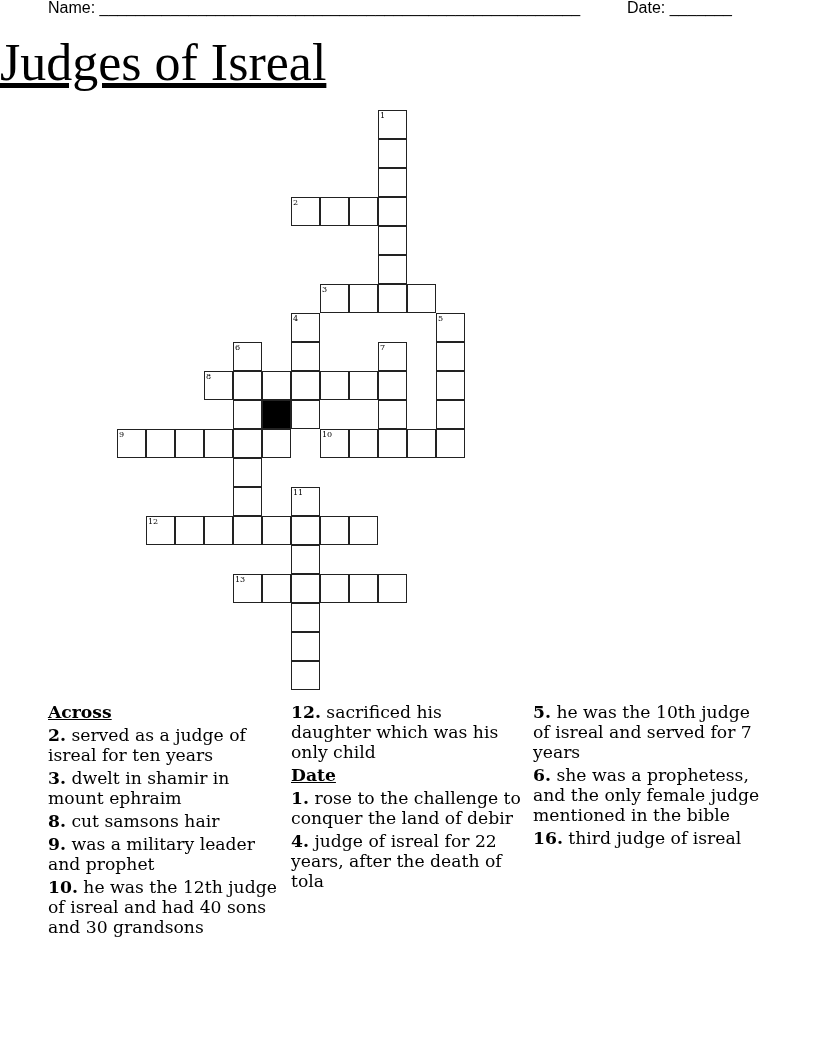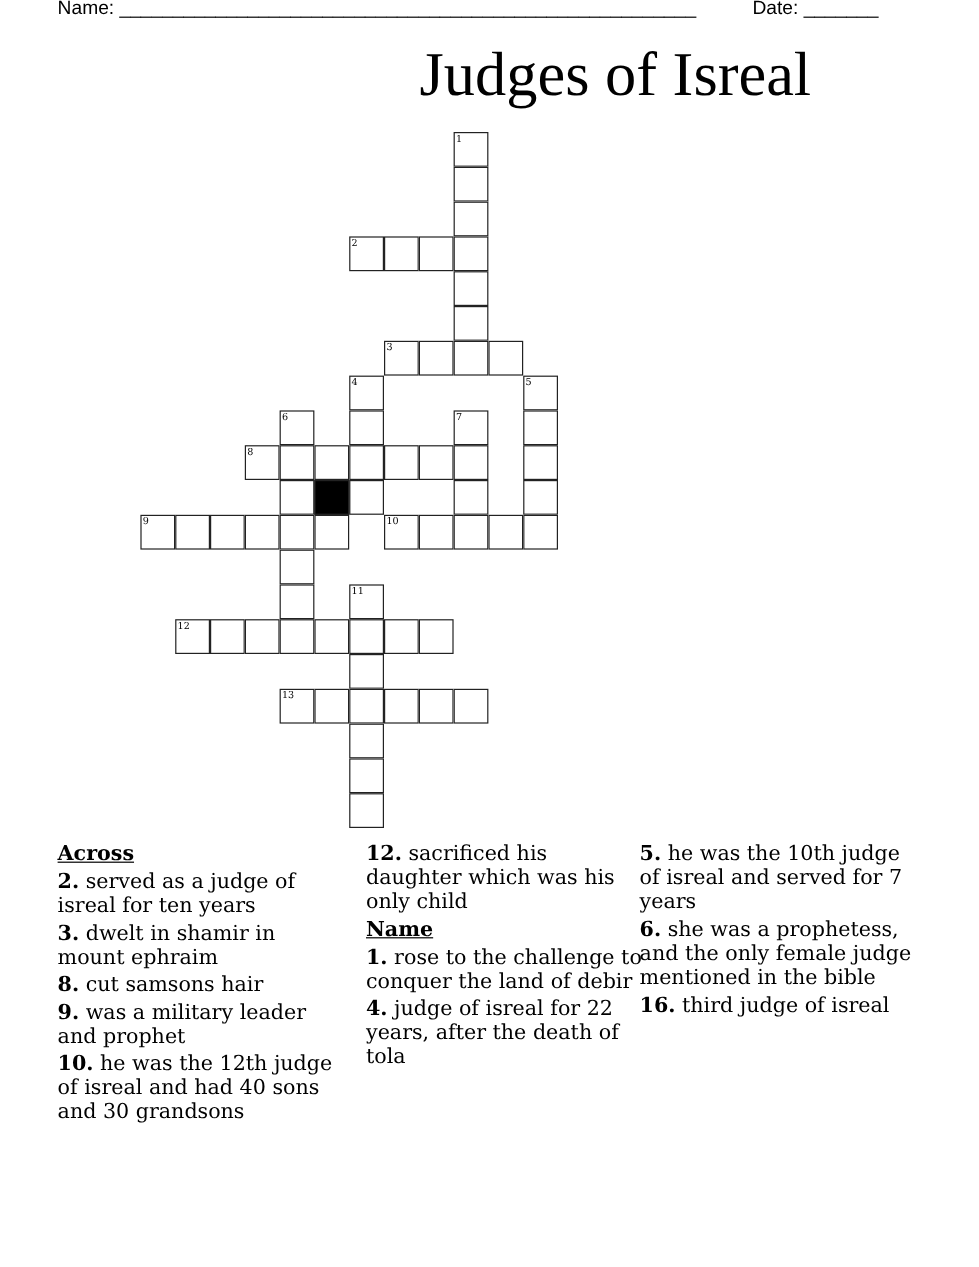--- a/index.html
+++ b/index.html
@@ -1,27 +1,27 @@
 <!DOCTYPE html>
 <html><head>
 <meta charset="utf-8">
 <style>
   html, body { margin:0; padding:0; background:#fff; }
   body { width:816px; height:1056px; position:relative; overflow:hidden; color:#000; }
   .hdr { position:absolute; top:-2px; font-family:"Liberation Sans", sans-serif; font-size:16px; line-height:20px; }
   .hdr-name { left:48px; }
   .hdr-date { left:627px; }
-  .title { position:absolute; top:32px; left:0; width:676px; text-align:right; font-family:"Liberation Serif", serif; font-size:52px; line-height:62px; }
+  .title { position:absolute; top:32px; left:0; width:676px; text-align:left; font-family:"Liberation Serif", serif; font-size:52px; line-height:62px;text-decoration:underline; }
   .grid { position:absolute; left:0; top:0; width:816px; height:700px; }
   .cell { position:absolute; width:29px; height:29px; box-sizing:border-box; border:1.5px solid #222; background:#fff; }
   .cell.black { background:#000; }
   .num { position:absolute; top:0px; left:1px; font-family:"DejaVu Serif", serif; font-size:8px; line-height:9px; }
   .clues { position:absolute; top:702px; font-family:"DejaVu Serif", serif; font-size:17.2px; line-height:20px; }
   .col1 { left:48px; width:236px; }
-  .col2 { left:305px; width:236px; }
+  .col2 { left:291px; width:236px; }
   .col3 { left:533px; width:236px; }
   .clue-h { font-weight:bold; text-decoration:underline; margin-bottom:3px; }
   .clue { margin-bottom:3px; }
   .clue b { font-weight:bold; }
 </style>
 </head>
 <body>
 
 <div class="hdr hdr-name">Name: ______________________________________________________</div>
 <div class="hdr hdr-date">Date: _______</div>
@@ -124,21 +124,21 @@
   <div class="clue-h">Across</div>
   <div class="clue"><b>2.</b><span> served as a judge of isreal for ten years</span></div>
   <div class="clue"><b>3.</b><span> dwelt in shamir in mount ephraim</span></div>
   <div class="clue"><b>8.</b><span> cut samsons hair</span></div>
   <div class="clue"><b>9.</b><span> was a military leader and prophet</span></div>
   <div class="clue"><b>10.</b><span> he was the 12th judge of isreal and had 40 sons and 30 grandsons</span></div>
 </div>
 
 <div class="clues col2">
   <div class="clue"><b>12.</b><span> sacrificed his daughter which was his only child</span></div>
-  <div class="clue-h">Name</div>
+  <div class="clue-h">Date</div>
   <div class="clue"><b>1.</b><span> rose to the challenge to conquer the land of debir</span></div>
   <div class="clue"><b>4.</b><span> judge of isreal for 22 years, after the death of tola</span></div>
 </div>
 
 <div class="clues col3">
   <div class="clue"><b>5.</b><span> he was the 10th judge of isreal and served for 7 years</span></div>
   <div class="clue"><b>6.</b><span> she was a prophetess, and the only female judge mentioned in the bible</span></div>
   <div class="clue"><b>16.</b><span> third judge of isreal</span></div>
 </div>
 

